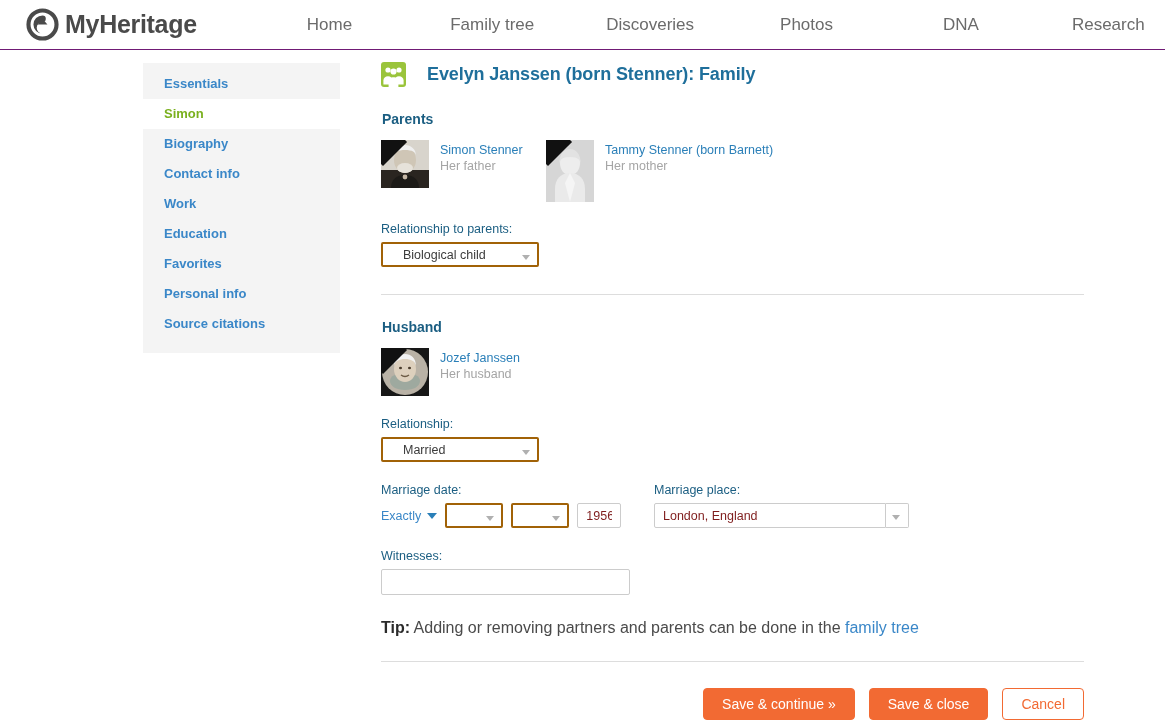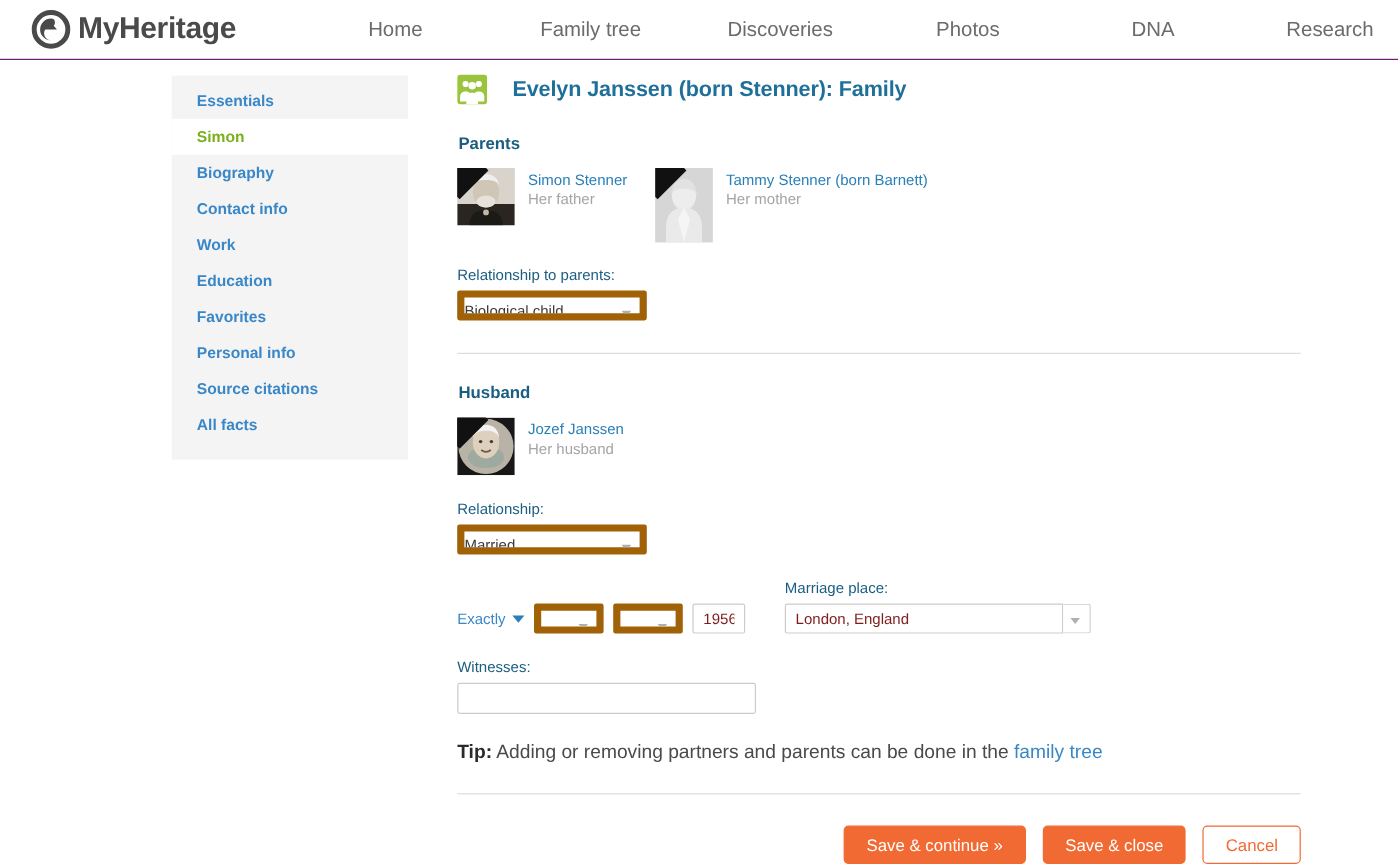--- a/index.html
+++ b/index.html
@@ -154,27 +154,27 @@
     font-size: 12.5px;
     font-weight: normal;
     color: #1b5e82;
     margin-bottom: 6px;
     display: block;
   }
   .mh-select {
     position: relative;
     width: 158px;
     height: 25px;
-    border: 6px solid #a16207;
+    border: 2px solid #a16207;
     background: #fff;
     border-radius: 2px;
     font-size: 12.5px;
     color: #3b3b3b;
     line-height: 23px;
-    padding: 0 22px 0 0;
+    padding: 0 22px 0 20px;
     cursor: pointer;
     white-space: nowrap;
     overflow: hidden;
   }
   .mh-select .caret {
     position: absolute;
     right: 7px; top: 11px;
     width: 0; height: 0;
     border-left: 4.5px solid transparent;
     border-right: 4.5px solid transparent;
@@ -310,21 +310,20 @@
   <nav class="sidebar">
     <a class="side-item">Essentials</a>
     <a class="side-item active">Simon</a>
     <a class="side-item">Biography</a>
     <a class="side-item">Contact info</a>
     <a class="side-item">Work</a>
     <a class="side-item">Education</a>
     <a class="side-item">Favorites</a>
     <a class="side-item">Personal info</a>
     <a class="side-item">Source citations</a>
-    <a class="side-item">All facts</a>
   </nav>
 
   <main class="main">
 
     <div class="page-title-row">
       <span>
         <svg class="title-icon" viewBox="0 0 25 25">
           <rect x="0" y="0" width="25" height="25" rx="3" fill="#9ac43b"></rect>
           <circle cx="7" cy="8" r="2.6" fill="#fff"></circle>
           <circle cx="18" cy="8" r="2.6" fill="#fff"></circle>
@@ -412,20 +411,21 @@
     <div style="margin-top:21px;">
       <span class="field-label">Relationship:</span>
       <div class="mh-select">
         <span>Married</span>
         <span class="caret"></span>
       </div>
     </div>
 
     <div class="inline-row" style="margin-top:21px;">
       <div class="date-col">
+        <span class="field-label">Marriage date:</span>
         <div class="date-line">
           <span class="exactly-link">
             <span>Exactly</span>
             <span class="caret-blue"></span>
           </span>
           <div class="mh-select sm">
             <span></span>
             <span class="caret"></span>
           </div>
           <div class="mh-select sm">

